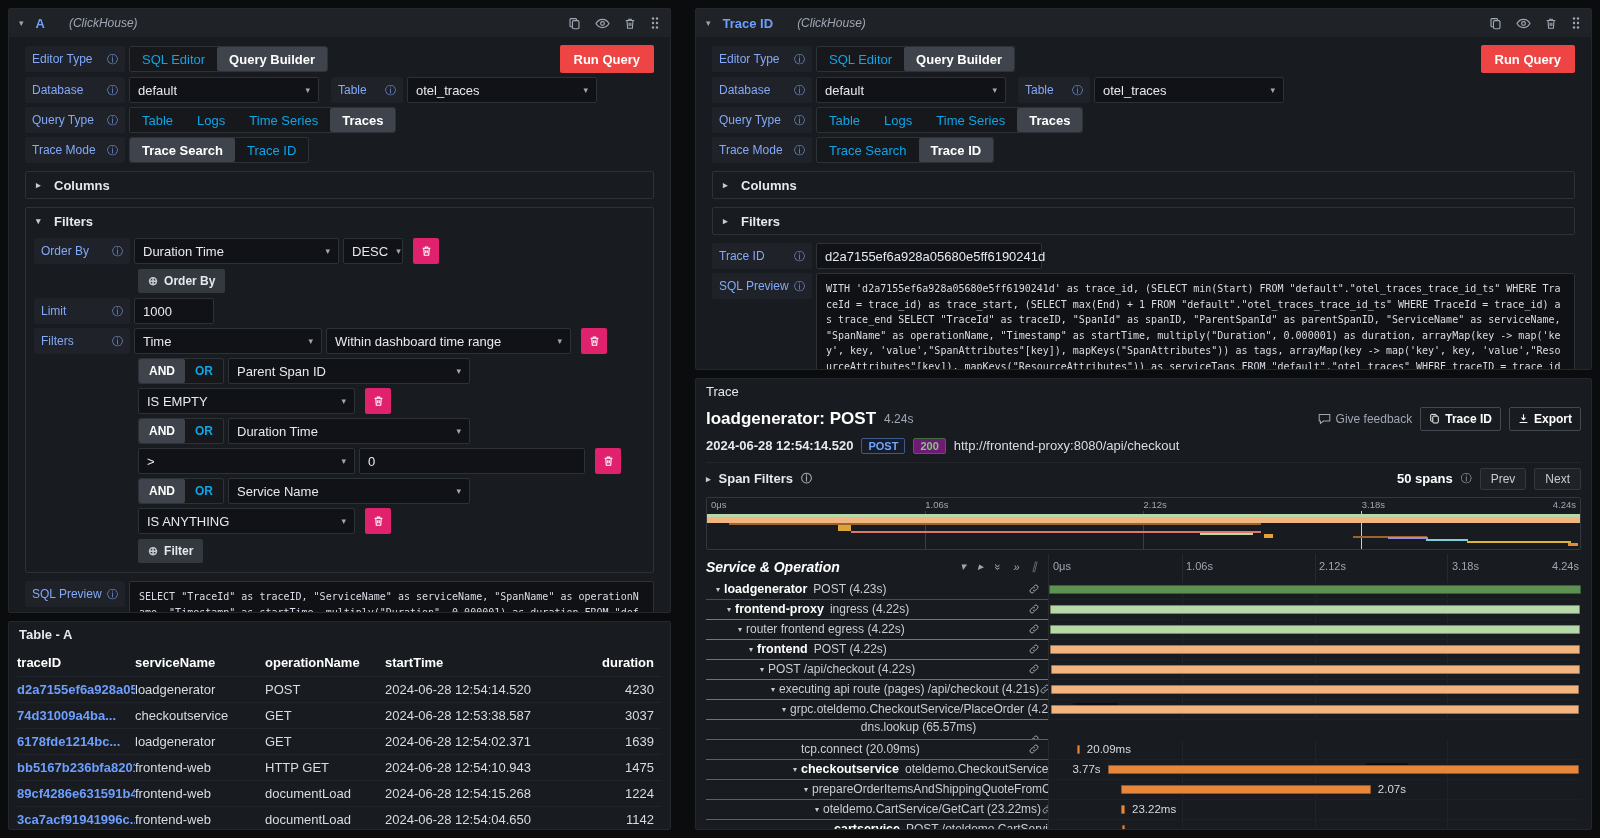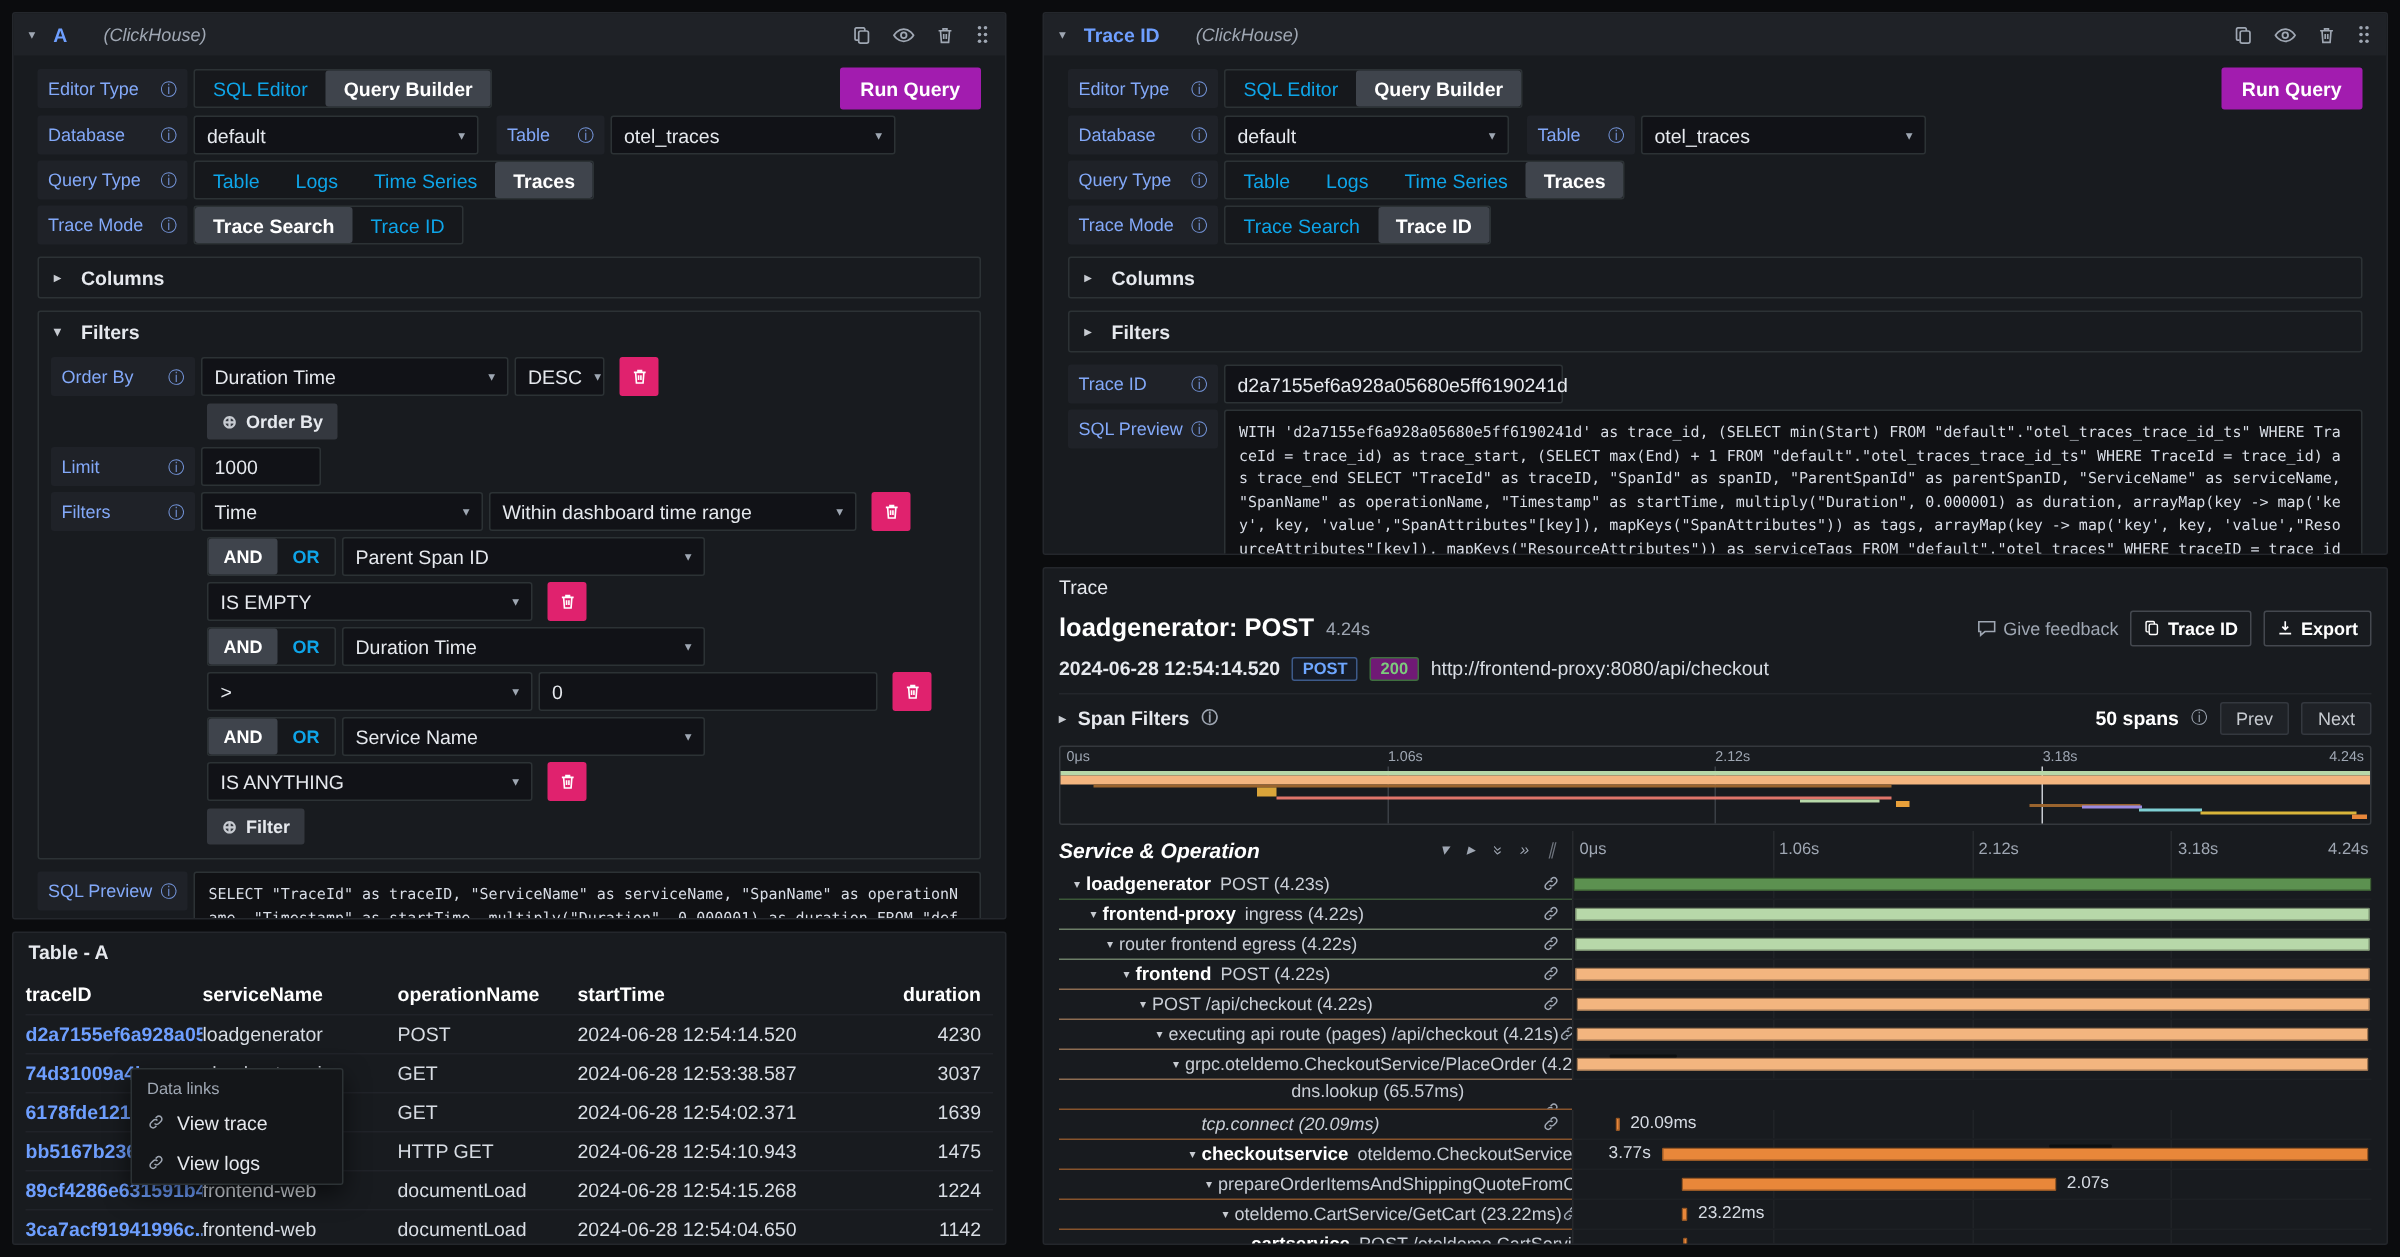--- a/index.html
+++ b/index.html
@@ -35,21 +35,21 @@
 
   .select { height:26px; background:#111217; border:1px solid #2c3235; border-radius:2px;
     display:flex; align-items:center; justify-content:space-between; padding:0 8px; gap:8px;
     font-size:13px; color:#e6e9ee; white-space:nowrap; overflow:hidden;}
   .select .car { color:#9fa7b3; font-size:9px; }
   .input { height:26px; background:#111217; border:1px solid #2c3235; border-radius:2px;
     display:flex; align-items:center; padding:0 8px; font-size:13px; color:#e6e9ee; } .w190{width:190px;} .w205{width:205px;} .w60{width:60px;}
   .w188{width:188px;} .w245{width:245px;} .w242{width:242px;} .w217{width:217px;} .w226{width:226px;}
   .w62{width:80px;}
 
-  .primary { margin-left:auto; height:28px; padding:0 14px; background:#a21caf; color:#fff;
+  .primary { margin-left:auto; height:28px; padding:0 14px; background:#ef4444; color:#fff;
     border:none; border-radius:2px; font-size:13px; font-weight:600; font-family:inherit; cursor:pointer;}
 
   .trash { width:26px; height:26px; background:#e0226e; border:none; border-radius:2px;
     display:flex; align-items:center; justify-content:center; cursor:pointer; margin-left:6px;}
 
   .box { border:1px solid #2c3235; border-radius:2px; margin-bottom:8px; }
   .box-head { height:26px; display:flex; align-items:center; gap:8px; padding:0 10px;
     font-size:13px; font-weight:700; color:#e6e9ee; cursor:pointer;}
   .box-head .chev { color:#c7cbd1; font-size:9px; width:10px;}
   .box-body { padding:4px 8px 8px 8px; }
@@ -437,37 +437,20 @@
               <div class="c5">1224</div>
             </div>
             <div class="t-row">
               <div class="c1 tlink">3ca7acf91941996c...</div>
               <div class="c2">frontend-web</div>
               <div class="c3">documentLoad</div>
               <div class="c4">2024-06-28 12:54:04.650</div>
               <div class="c5">1142</div>
             </div>
           </div>
-        <div class="popup">
-          <div class="ptitle2">Data links</div>
-          <div class="pitem">
-              <svg width="12" height="12" viewBox="0 0 24 24" fill="none" stroke="#9fa7b3" stroke-width="2">
-                <path d="M10 14a4 4 0 0 0 5.7 0l3-3a4 4 0 1 0-5.7-5.7L11.5 6.8"></path>
-                <path d="M14 10a4 4 0 0 0-5.7 0l-3 3a4 4 0 1 0 5.7 5.7l1.5-1.5"></path>
-              </svg>
-              <span>View trace</span>
-            </div>
-          <div class="pitem">
-              <svg width="12" height="12" viewBox="0 0 24 24" fill="none" stroke="#9fa7b3" stroke-width="2">
-                <path d="M10 14a4 4 0 0 0 5.7 0l3-3a4 4 0 1 0-5.7-5.7L11.5 6.8"></path>
-                <path d="M14 10a4 4 0 0 0-5.7 0l-3 3a4 4 0 1 0 5.7 5.7l1.5-1.5"></path>
-              </svg>
-              <span>View logs</span>
-            </div>
-        </div>
       </div>
     </div>
   </div>
 
   <div class="col right">
 
     <div class="panel" style="height:370px;">
       <div class="phead">
         <span class="chev">▾</span>
         <span class="ref">Trace ID</span>
@@ -788,21 +771,21 @@
                 <span>dns.lookup (65.57ms)</span>
                 <span class="linkic">
                   <svg width="12" height="12" viewBox="0 0 24 24" fill="none" stroke="#9fa7b3" stroke-width="2">
                     <path d="M10 14a4 4 0 0 0 5.7 0l3-3a4 4 0 1 0-5.7-5.7L11.5 6.8"></path>
                     <path d="M14 10a4 4 0 0 0-5.7 0l-3 3a4 4 0 1 0 5.7 5.7l1.5-1.5"></path>
                   </svg>
                 </span>
               </div>
             </div>
             <div class="srow">
-              <div class="sname" style="padding-left: 83px; border-bottom-color: rgba(232, 135, 58, 0.533); font-style: italic;">
+              <div class="sname" style="padding-left: 83px; border-bottom-color: rgba(232, 135, 58, 0.533);">
                 <span class="chev"></span>
                 <span>tcp.connect (20.09ms)</span>
                 <span class="linkic">
                   <svg width="12" height="12" viewBox="0 0 24 24" fill="none" stroke="#9fa7b3" stroke-width="2">
                     <path d="M10 14a4 4 0 0 0 5.7 0l3-3a4 4 0 1 0-5.7-5.7L11.5 6.8"></path>
                     <path d="M14 10a4 4 0 0 0-5.7 0l-3 3a4 4 0 1 0 5.7 5.7l1.5-1.5"></path>
                   </svg>
                 </span>
               </div>
               <div class="sbar">

